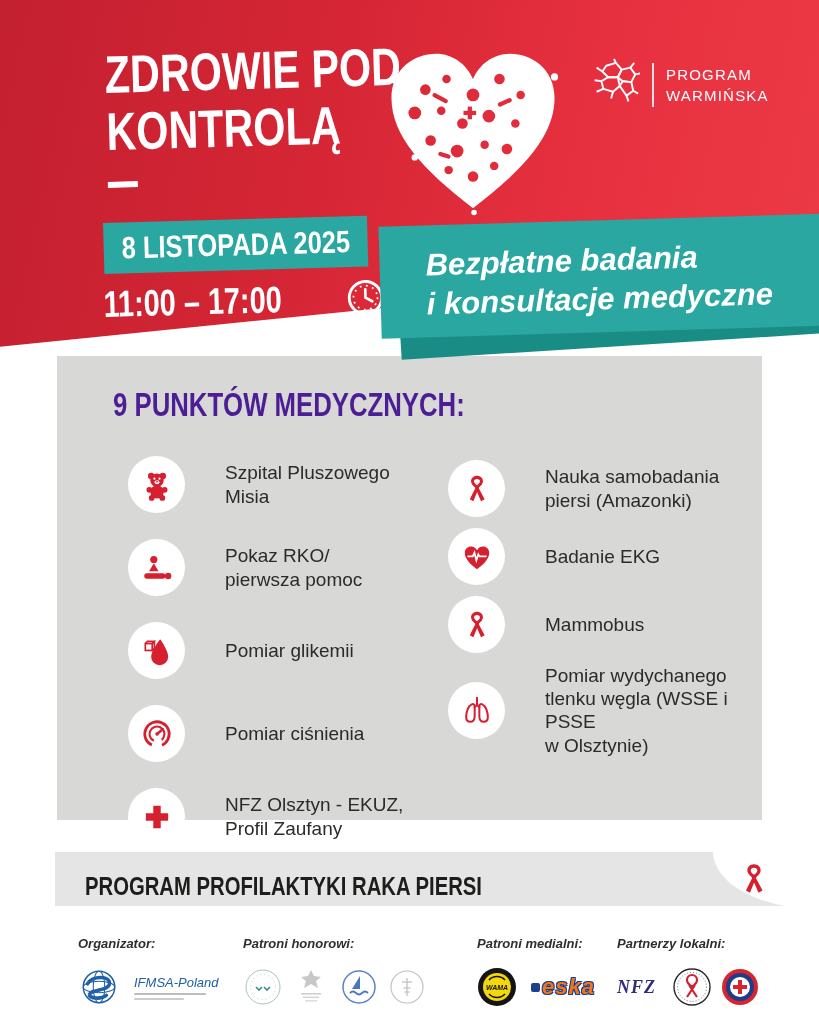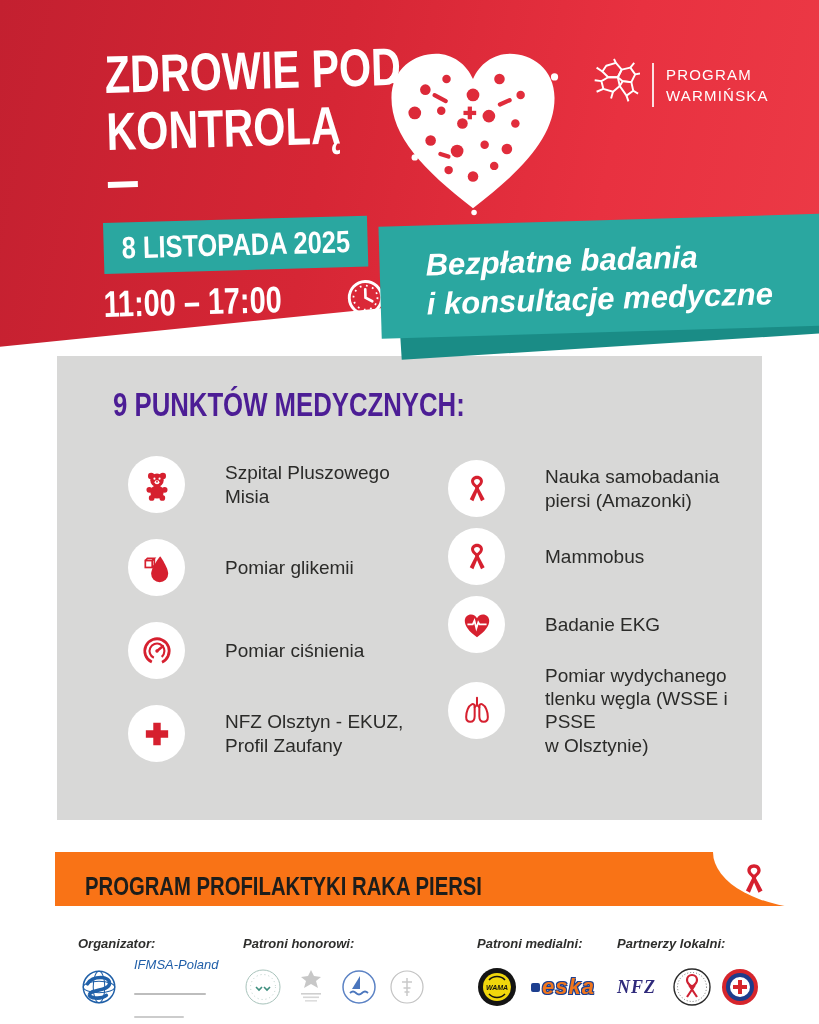--- a/index.html
+++ b/index.html
@@ -37,33 +37,33 @@
   .panel-heading{position:absolute;left:113px;top:386px;font-size:33px;font-weight:700;color:#4c1d95;z-index:2;}
   .col{position:absolute;display:flex;flex-direction:column;z-index:2;}
   .col-left{left:128px;top:456px;gap:26px;width:325px;}
   .col-right{left:448px;top:460px;gap:11px;width:320px;}
   .item{display:flex;align-items:center;gap:40px;min-height:57px;}
   .icon-circle{width:57px;height:57px;border-radius:50%;background:#fff;flex:0 0 57px;
     display:flex;align-items:center;justify-content:center;}
   .item-label{font-size:19px;color:#2b2b29;line-height:1.22;white-space:pre-line;}
 
   
-  .program-bar{position:absolute;left:55px;top:852px;width:764px;height:84px;background:#f97316;z-index:1;}
+  .program-bar{position:absolute;left:55px;top:852px;width:764px;height:84px;background:#e5e5e5;z-index:1;}
   .program-label{position:absolute;left:30px;top:0;line-height:68px;font-size:26px;font-weight:700;color:#1d1d1b;}
   .program-notch{position:absolute;right:0;top:0;width:106px;height:57px;background:#fff;
     border-bottom-left-radius:100% 100%;}
   .program-ribbon{position:absolute;left:22px;top:3px;}
 
   
   .footer{position:absolute;left:0;top:906px;width:819px;height:118px;background:#fff;z-index:1;font-style:italic;}
   .f-group{position:absolute;top:30px;}
   .f-label{font-size:13px;font-weight:700;color:#2e2e2c;}
   .f-logos{display:flex;gap:8px;margin-top:13px;align-items:center;height:46px;}
   .g-org{left:78px;}  .g-honor{left:243px;}  .g-media{left:477px;}  .g-partner{left:617px;}
-  .ifmsa-text{display:flex;flex-direction:column;gap:21px;margin-left:6px;}
+  .ifmsa-text{display:flex;flex-direction:column;gap:3px;margin-left:6px;}
   .ifmsa-name{font-size:13px;color:#1f5ea8;font-weight:400;}
   .ifmsa-bar1{width:72px;height:2px;background:#bdbdbd;border-radius:1px;}
   .ifmsa-bar2{width:50px;height:2px;background:#cccccc;border-radius:1px;}
   .eska-wrap{display:flex;align-items:center;margin-left:6px;}
   .eska-prefix{display:inline-block;width:9px;height:9px;background:#1d3f8f;border-radius:2px;margin-right:2px;}
   .eska-text{font-size:22px;font-weight:700;color:#f0761d;letter-spacing:1px;
     text-shadow:-1px -1px 0 #1d3f8f,1px -1px 0 #1d3f8f,-1px 1px 0 #1d3f8f,1px 1px 0 #1d3f8f;}
   .nfz-text{font-family:"Liberation Serif",serif;font-size:18px;font-weight:700;color:#2f2a7b;
     letter-spacing:1px;margin-right:8px;}
 </style>
@@ -178,20 +178,34 @@
               <circle cx="18.4" cy="10" r="1"></circle>
             <ellipse cx="16" cy="13.4" rx="2.3" ry="1.8"></ellipse>
           </g>
           <circle cx="16" cy="12.9" r="0.8" fill="#d6202f"></circle>
         </svg>
       </div>
       <div class="item-label">Szpital Pluszowego
 Misia</div>
     </div>
 
+    <div class="item">
+      <div class="icon-circle">
+        <svg width="34" height="34" viewBox="0 0 32 32">
+          <g fill="#d6202f">
+            <circle cx="13" cy="8" r="3.4"></circle>
+            <path d="M13 11.5 L8.5 19 L17.5 19 Z"></path>
+            <rect x="4" y="21" width="20" height="5" rx="2.5"></rect>
+            <circle cx="26.5" cy="23.5" r="3"></circle>
+          </g>
+        </svg>
+      </div>
+      <div class="item-label">Pokaz RKO/
+pierwsza pomoc</div>
+    </div>
 
     <div class="item">
       <div class="icon-circle">
         <svg width="34" height="34" viewBox="0 0 32 32">
           <path d="M19 5 C19 5 10.5 15.5 10.5 21.5 A8 8 0 0 0 26.5 21.5 C26.5 15.5 19 5 19 5 Z" fill="#d6202f"></path>
           <g stroke="#d6202f" stroke-width="1.6" fill="none">
             <rect x="5" y="9" width="6.5" height="6.5"></rect>
             <path d="M5 9 L7 7 L13.5 7 L11.5 9 M13.5 7 L13.5 13.5 L11.5 15.5"></path>
           </g>
         </svg>
@@ -234,36 +248,36 @@
           <path d="M18.8 12.5 L12.6 27.5 L9.2 25.6 L15.1 13.9 Z" fill="#d6202f"></path>
         </svg>
       </div>
       <div class="item-label">Nauka samobadania
 piersi (Amazonki)</div>
     </div>
 
     <div class="item">
       <div class="icon-circle">
         <svg width="34" height="34" viewBox="0 0 32 32">
+          <path d="M16 27.5 C8.5 22 4.5 17.2 4.5 12 C4.5 8.2 7.3 6 10.4 6 C12.8 6 15 7.5 16 9.7 C17 7.5 19.2 6 21.6 6 C24.7 6 27.5 8.2 27.5 12 C27.5 17.2 23.5 22 16 27.5 Z" fill="#d6202f"></path>
+          <polyline points="7,15.5 12,15.5 13.6,12 15.4,19 17.2,13.5 18.4,15.5 25,15.5" fill="none" stroke="#fff" stroke-width="1.7"></polyline>
+        </svg>
+      </div>
+      <div class="item-label">Badanie EKG</div>
+    </div>
+
+    <div class="item">
+      <div class="icon-circle">
+        <svg width="34" height="34" viewBox="0 0 32 32">
           <path fill-rule="evenodd" fill="#d6202f" d="M16 3.5 C12.6 3.5 10.4 6 10.4 8.6 C10.4 11 12 13 16 15.6 C20 13 21.6 11 21.6 8.6 C21.6 6 19.4 3.5 16 3.5 Z M16 6.5 C17.8 6.5 18.8 7.6 18.8 8.8 C18.8 10 17.6 11.3 16 12.4 C14.4 11.3 13.2 10 13.2 8.8 C13.2 7.6 14.2 6.5 16 6.5 Z"></path>
           <path d="M13.2 12.5 L19.8 27.5 L23.2 25.6 L16.9 13.9 Z" fill="#d6202f"></path>
           <path d="M18.8 12.5 L12.6 27.5 L9.2 25.6 L15.1 13.9 Z" fill="#d6202f"></path>
         </svg>
       </div>
       <div class="item-label">Mammobus</div>
-    </div>
-
-    <div class="item">
-      <div class="icon-circle">
-        <svg width="34" height="34" viewBox="0 0 32 32">
-          <path d="M16 27.5 C8.5 22 4.5 17.2 4.5 12 C4.5 8.2 7.3 6 10.4 6 C12.8 6 15 7.5 16 9.7 C17 7.5 19.2 6 21.6 6 C24.7 6 27.5 8.2 27.5 12 C27.5 17.2 23.5 22 16 27.5 Z" fill="#d6202f"></path>
-          <polyline points="7,15.5 12,15.5 13.6,12 15.4,19 17.2,13.5 18.4,15.5 25,15.5" fill="none" stroke="#fff" stroke-width="1.7"></polyline>
-        </svg>
-      </div>
-      <div class="item-label">Badanie EKG</div>
     </div>
 
     <div class="item">
       <div class="icon-circle">
         <svg width="34" height="34" viewBox="0 0 32 32">
           <g stroke="#d6202f" stroke-width="1.9" fill="none" stroke-linecap="round" stroke-linejoin="round">
             <path d="M16 4.5 V10"></path>
             <path d="M13.8 12.5 C13.8 10.8 12.5 10 11 10.7 C7.8 12.2 5.8 17.8 5.8 22.5 C5.8 25.6 7.3 27 9.6 27 C12.3 27 13.8 25.2 13.8 21.8 Z"></path>
             <path d="M18.2 12.5 C18.2 10.8 19.5 10 21 10.7 C24.2 12.2 26.2 17.8 26.2 22.5 C26.2 25.6 24.7 27 22.4 27 C19.7 27 18.2 25.2 18.2 21.8 Z"></path>
             <path d="M16 10 C16 12 14.8 12.8 13.8 13.4 M16 10 C16 12 17.2 12.8 18.2 13.4"></path>

